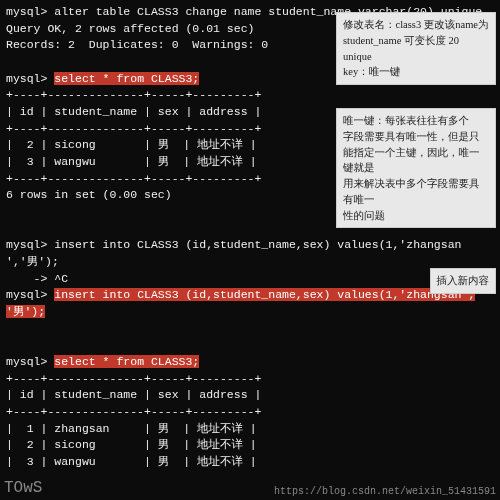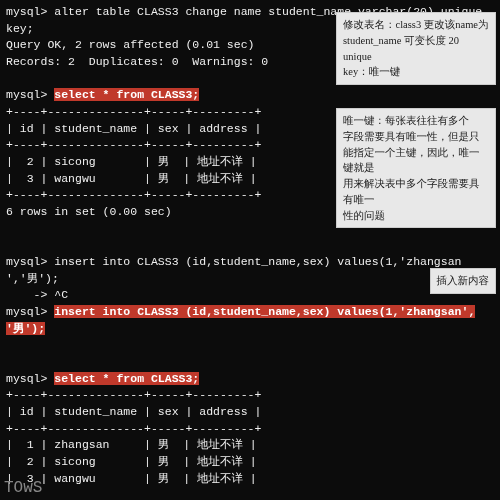--- a/index.html
+++ b/index.html
@@ -51,30 +51,28 @@
     .footer-brand {
       position: absolute;
       bottom: 3px;
       left: 4px;
       color: #888;
       font-size: 16px;
     }
     .input-highlight {
       background: #c0392b;
       color: #fff;
-      font-weight: bold;
     }
   </style>
 </head>
 <body>
 
 <div class="terminal">
 
   <div class="line"><span class="prompt">mysql&gt; alter table CLASS3 change name student_name varchar(20) unique</span></div>
-  <div class="line"><span class="prompt">key;</span></div>
 
   <div class="line"><span class="ok-text">Query OK, 2 rows affected (0.01 sec)</span></div>
 
   <div class="line"><span>Records: 2  Duplicates: 0  Warnings: 0</span></div>
 
   <div class="line">&nbsp;</div>
 
   <div class="line"><span class="prompt">mysql&gt; </span><span class="input-highlight">select * from CLASS3;</span></div>
 
   <div class="line"><span>+----+--------------+-----+---------+</span></div>
@@ -112,13 +110,14 @@
 
   <div class="comment-box comment3">
     <span>插入新内容</span>
   </div>
 
   <div class="comment-box comment2">
     <span>唯一键：每张表往往有多个<br>字段需要具有唯一性，但是只<br>能指定一个主键，因此，唯一键就是<br>用来解决表中多个字段需要具有唯一<br>性的问题</span>
   </div>
 
   <div class="footer-brand">TOwS</div>
+  <div class="footer-url">https://blog.csdn.net/weixin_51431591</div>
 </div>
 
 </body></html>

